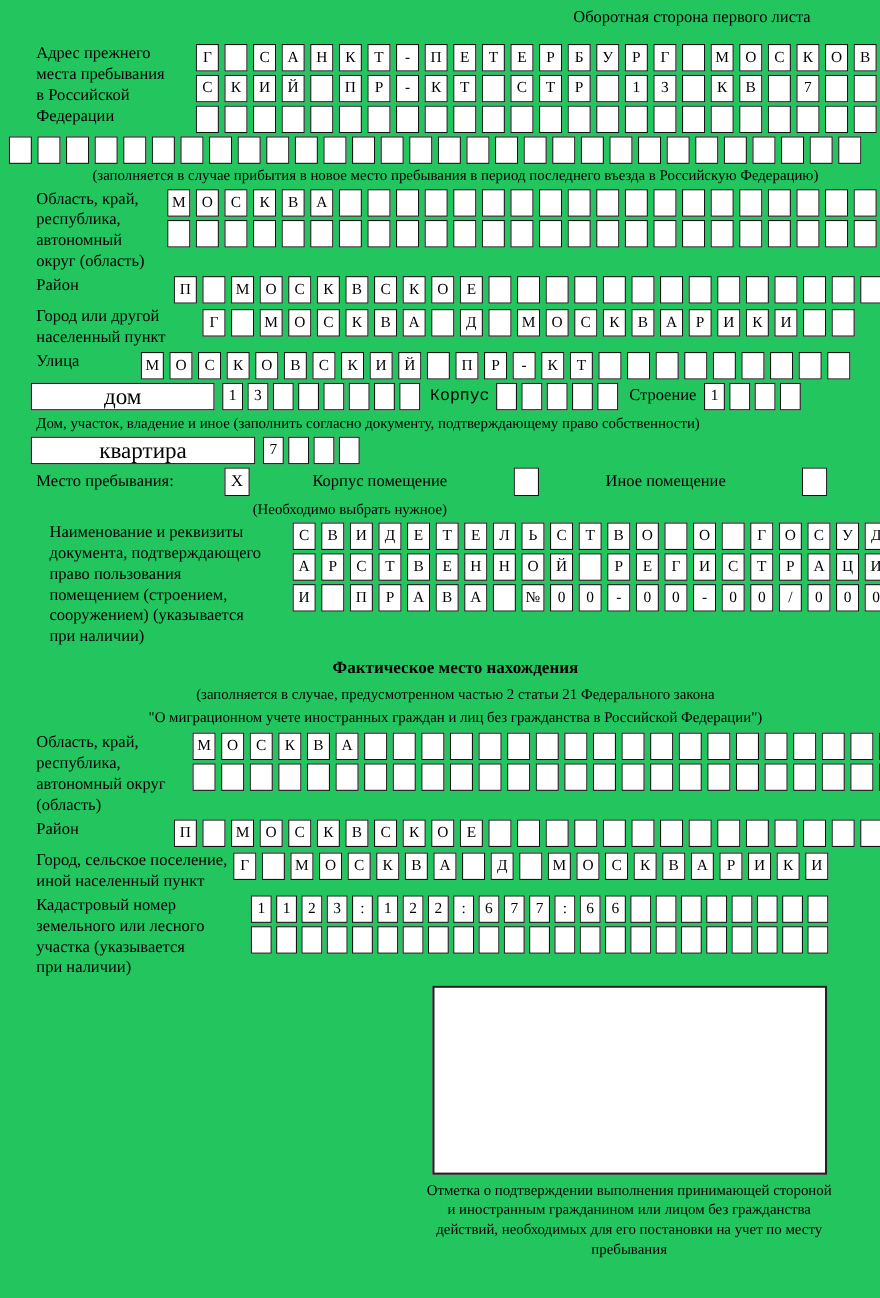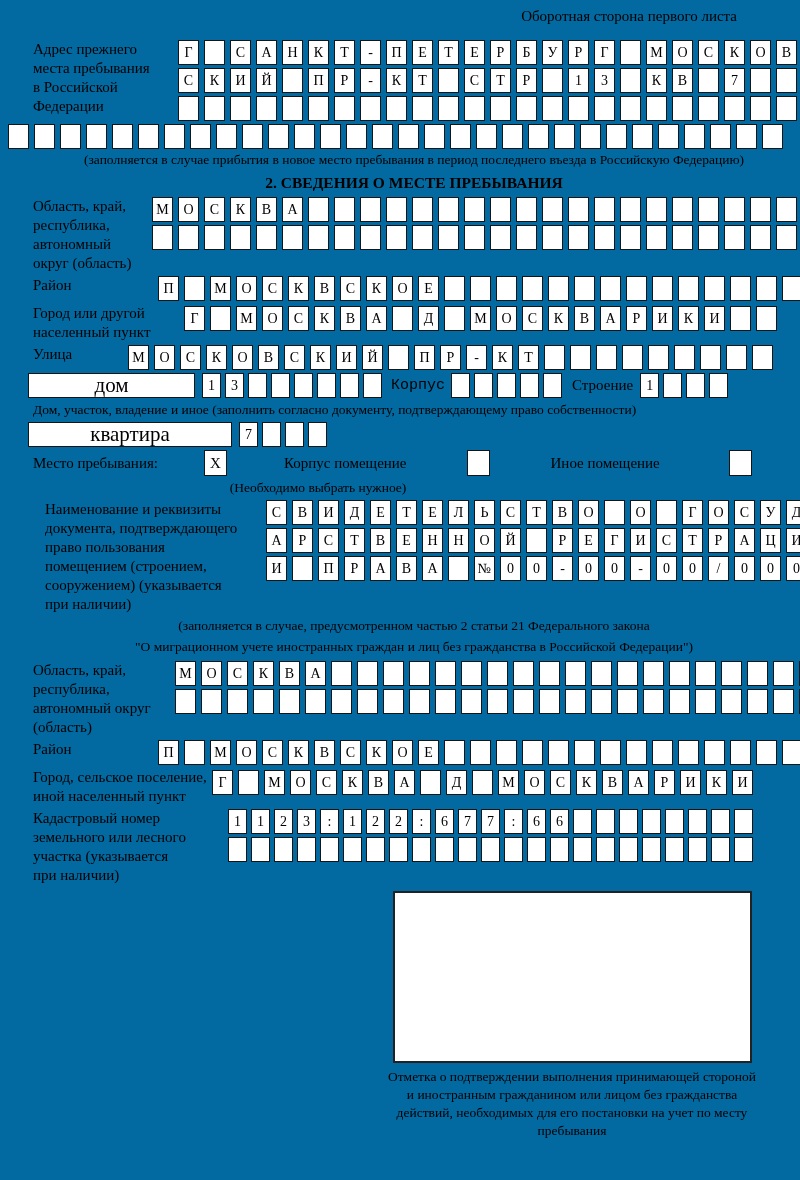--- a/index.html
+++ b/index.html
@@ -1,19 +1,19 @@
 <!DOCTYPE html>
 <html><head>
 <meta charset="utf-8">
 <style>
   html,body{margin:0;padding:0;background:#fff;}
   .page{
     width:800px;height:1180px;box-sizing:border-box;
     padding:6px 5px 0 33px;position:relative;overflow:hidden;
-    font-family:"Liberation Serif","DejaVu Serif",serif;color:#000;background:#0369a1;
+    font-family:"Liberation Serif","DejaVu Serif",serif;color:#000;background:#22c55e;
   }
   .top-note{font-size:15px;line-height:20px;text-align:right;padding-right:58px;margin-bottom:14px;}
   .frow{display:flex;align-items:flex-start;margin-bottom:3px;}
   .lbl{font-size:15px;line-height:19px;white-space:pre-line;flex:0 0 auto;}
   .cellrows{display:flex;flex-direction:column;gap:3px;}
   .cells{display:flex;gap:5px;}
   .cells.tight{gap:4px;}
   .cell{
     box-sizing:border-box;flex:0 0 auto;width:21px;height:25px;
     border:1.6px solid #151515;display:flex;align-items:center;justify-content:center;
@@ -158,21 +158,20 @@
       <span class="cell"></span>
       <span class="cell"></span>
       <span class="cell"></span>
       <span class="cell"></span>
       <span class="cell"></span>
       <span class="cell"></span>
       <span class="cell"></span>
     </div>
   <div class="note center">(заполняется в случае прибытия в новое место пребывания в период последнего въезда в Российскую Федерацию)</div>
 
-  <div class="sec-title">2. СВЕДЕНИЯ О МЕСТЕ ПРЕБЫВАНИЯ</div>
 
   <div class="frow">
     <div class="lbl" style="width:119px;">Область, край,
 республика,
 автономный
 округ (область)</div>
     <div class="cellrows">
       <div class="cells">
           <span class="cell">М</span>
           <span class="cell">О</span>
@@ -446,20 +445,21 @@
           <span class="cell">0</span>
           <span class="cell">0</span>
           <span class="cell">/</span>
           <span class="cell">0</span>
           <span class="cell">0</span>
           <span class="cell">0</span>
         </div>
     </div>
   </div>
 
+  <div class="sec-title" style="margin-top:8px;">Фактическое место нахождения</div>
   <div class="note center">(заполняется в случае, предусмотренном частью 2 статьи 21 Федерального закона</div>
   <div class="note center mb6">"О миграционном учете иностранных граждан и лиц без гражданства в Российской Федерации")</div>
 
   <div class="frow">
     <div class="lbl" style="width:142px;">Область, край,
 республика,
 автономный округ
 (область)</div>
     <div class="cellrows">
       <div class="cells">

